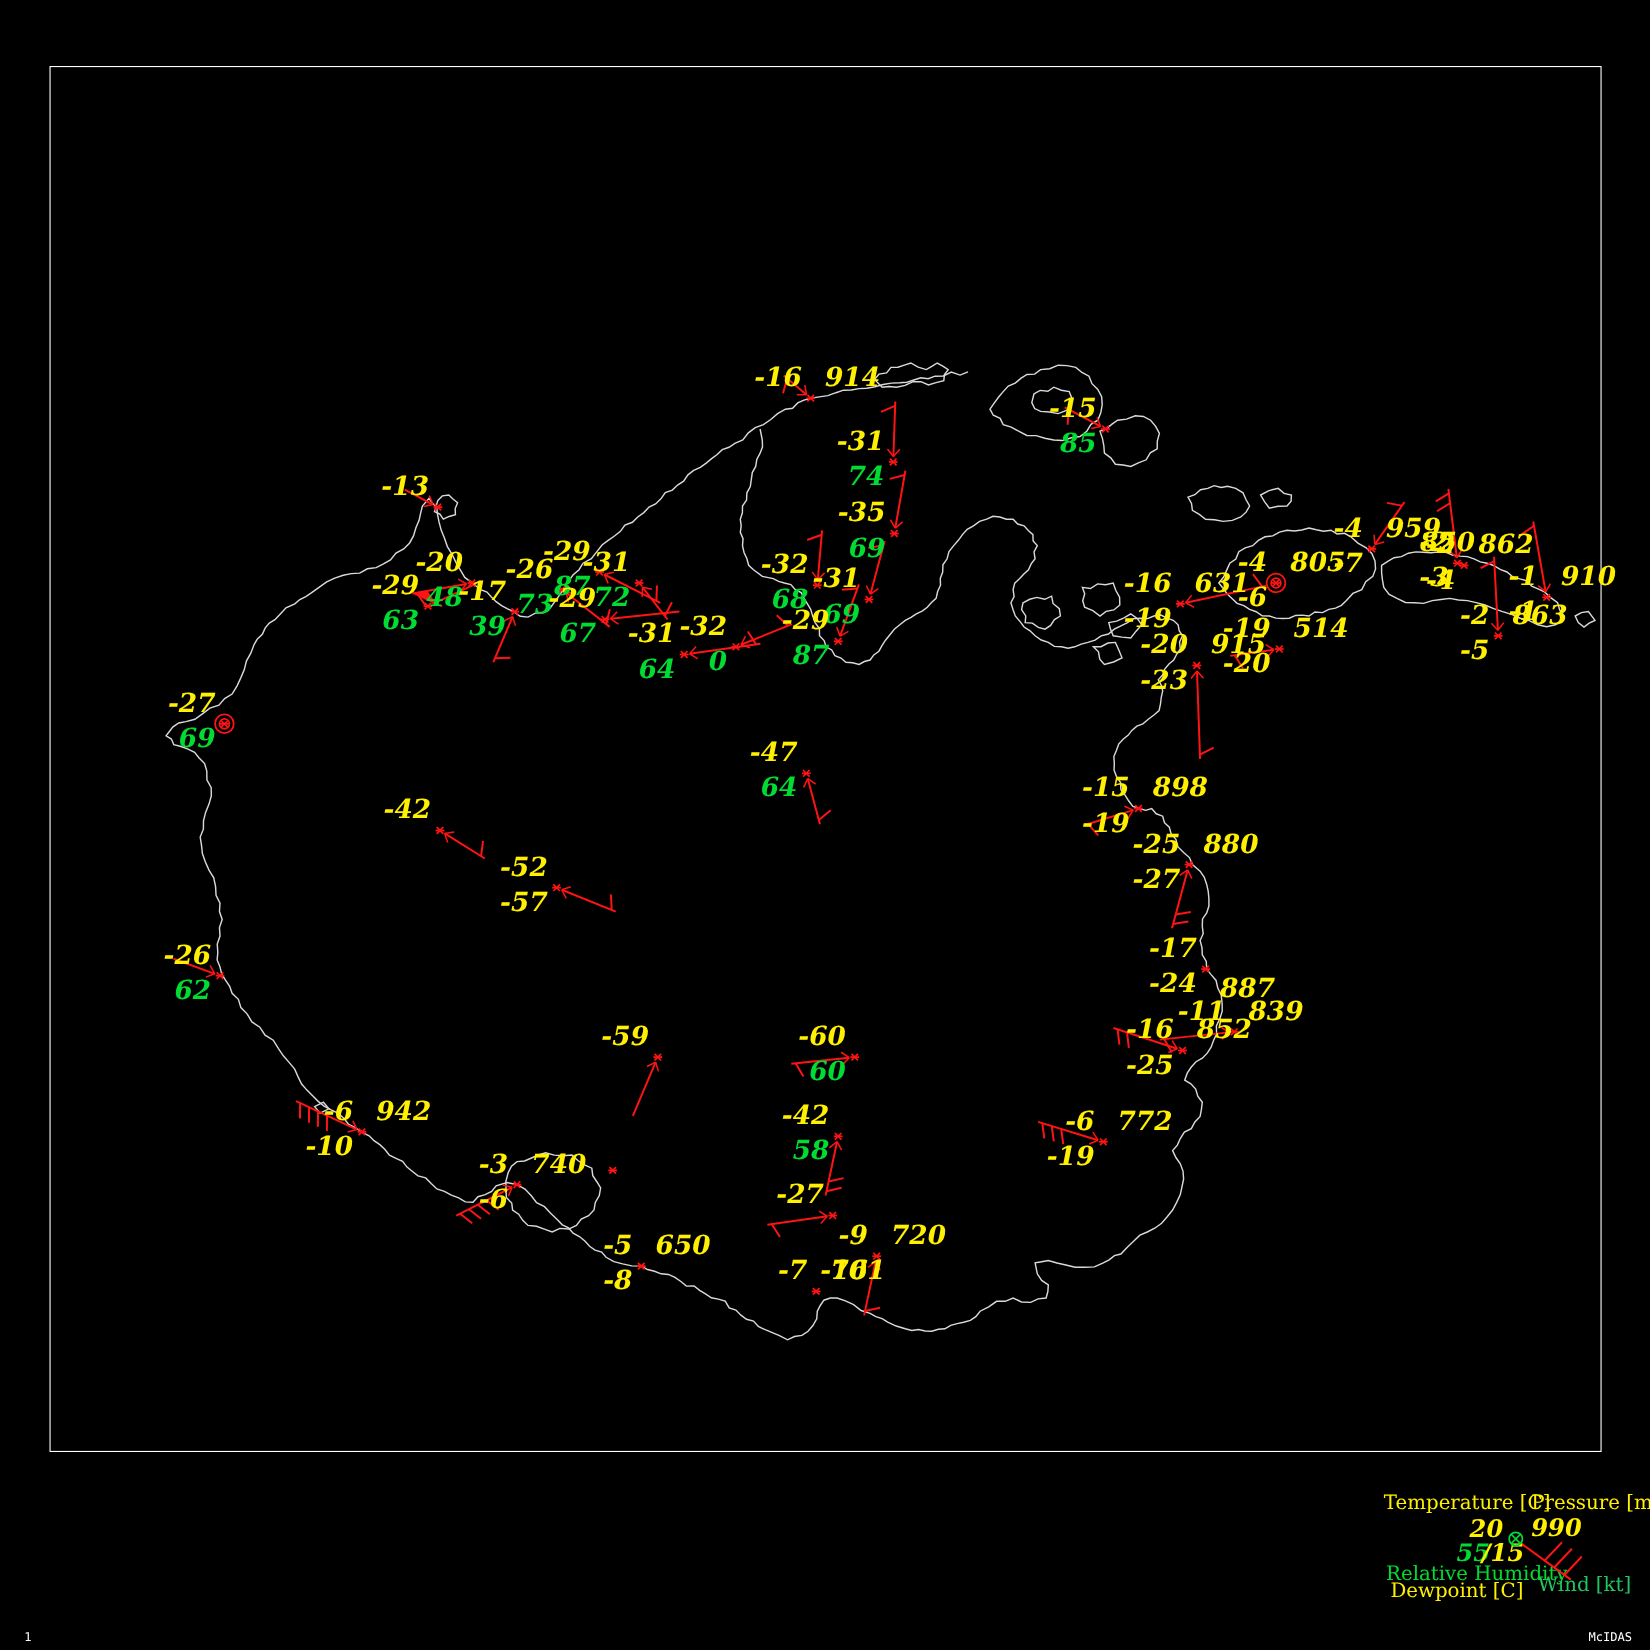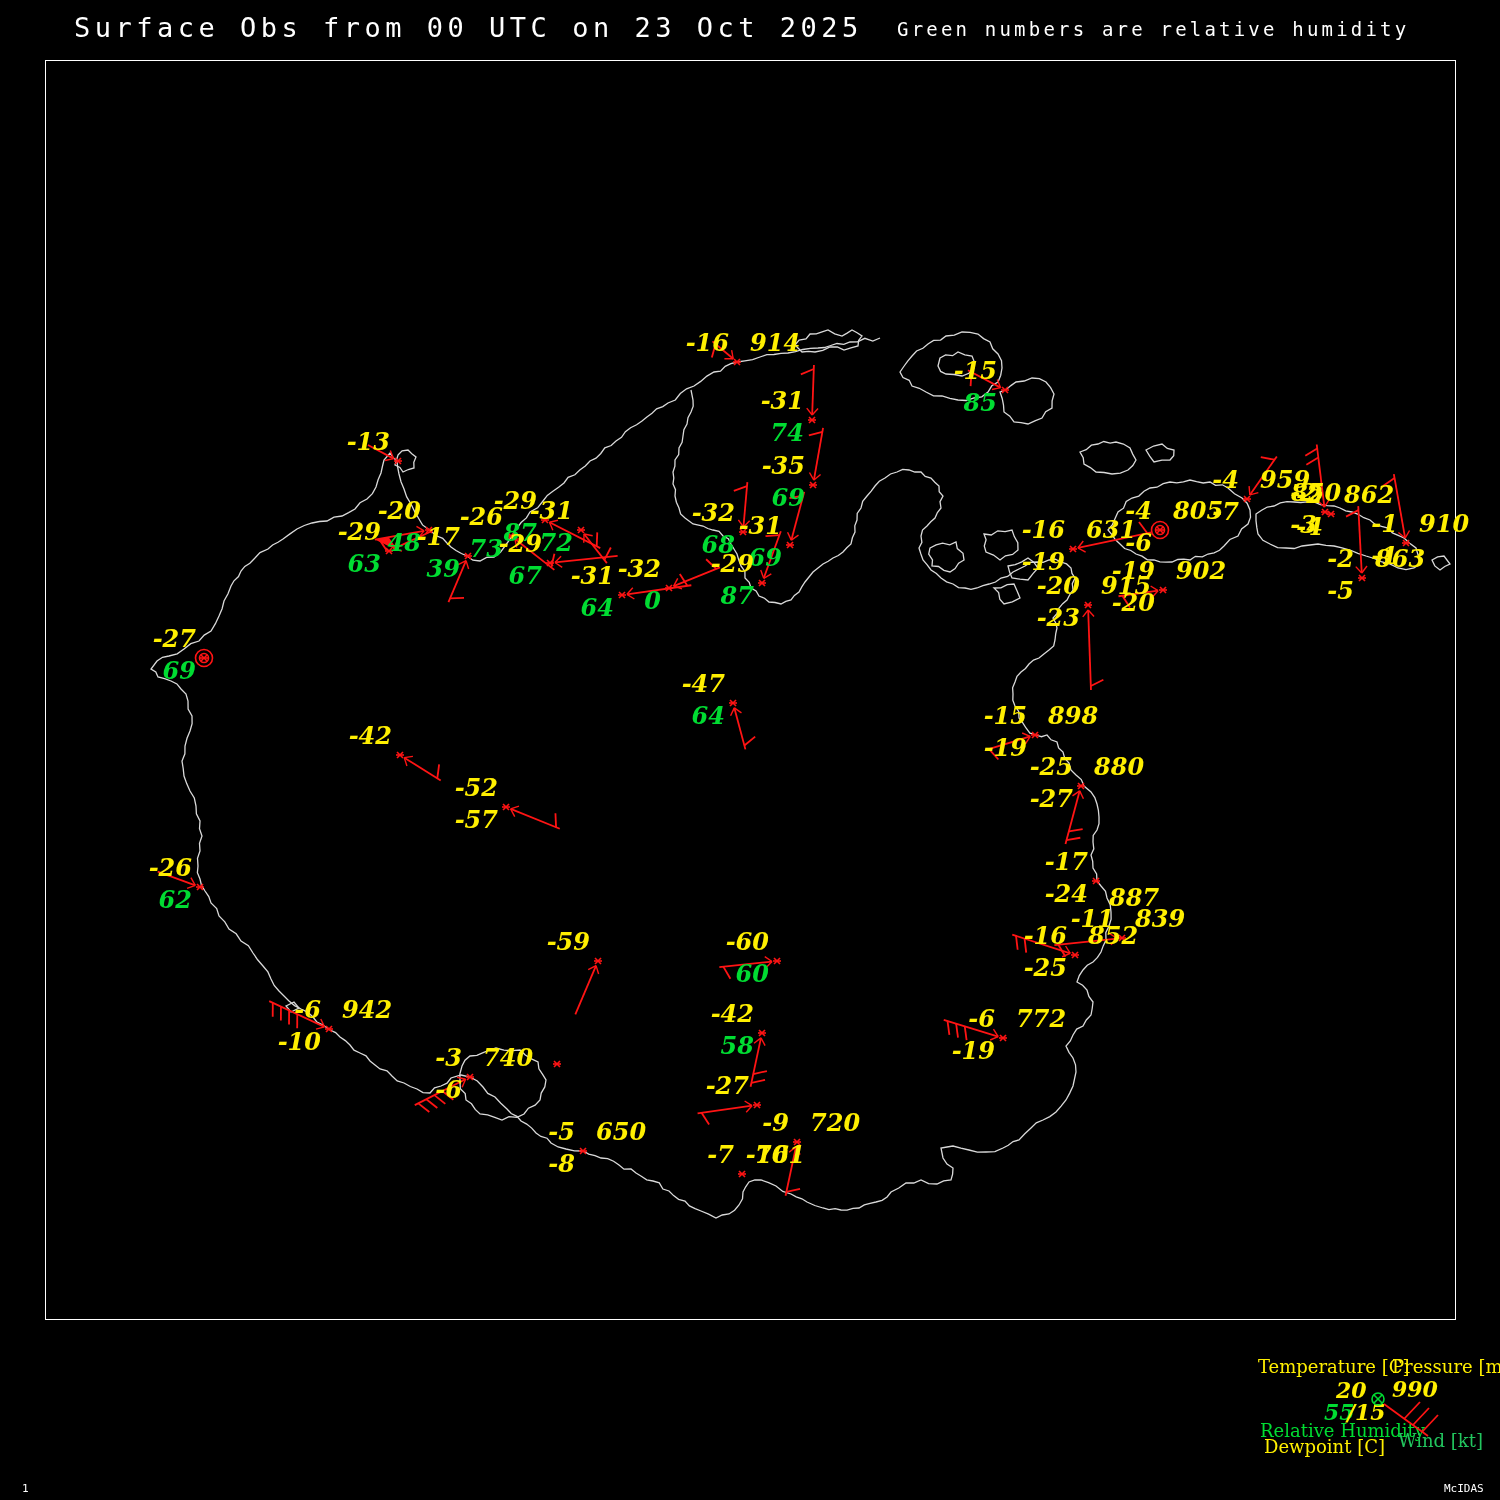--- a/index.html
+++ b/index.html
@@ -18,22 +18,20 @@
   .t-grn{color:#00dc32;}
   .t-red{color:#22c55e;}
   .ra{text-align:right;width:110px;}
   .legend-label{position:absolute;font:400 18px "DejaVu Serif","Liberation Serif",serif;white-space:pre;}
   .corner{position:absolute;color:#fff;font:400 11px "DejaVu Sans Mono",monospace;}
 </style>
 </head>
 <body>
 
 <div id="canvas">
-  <div id="map-title">Surface Obs from 00 UTC on 23 Oct 2025</div>
-  <div id="map-subtitle">Green numbers are relative humidity</div>
   <div id="map-frame"></div>
 
   <svg id="coast-svg" class="layer" width="1500" height="1500">
       <path d="M880.0 338.0L872.8 341.0L864.8 338.3L857.6 341.8L850.0 342.0L843.8 344.3L837.0 343.5L830.8 345.5L824.5 347.5L818.0 348.0L810.3 348.3L802.8 349.5L795.5 351.6L788.0 353.0L780.9 353.3L773.9 354.5L766.8 354.7L760.0 357.0L752.6 359.7L744.8 360.8L737.0 362.0L730.9 363.7L725.2 366.3L720.5 371.1L714.0 372.0L706.9 376.1L700.7 381.4L694.0 386.0L686.6 388.8L680.3 393.5L675.3 400.0L668.0 403.0L662.8 406.6L656.6 408.8L652.0 413.2L646.9 416.9L642.0 421.0L636.6 424.8L630.6 427.7L625.4 431.7L621.5 437.4L616.0 441.0L611.2 445.5L604.8 447.9L600.8 453.5L596.0 458.1L590.0 461.0L585.3 466.0L579.8 470.0L574.9 474.8L568.1 477.3L564.0 483.0L558.6 487.3L552.9 491.3L547.3 495.4L543.0 501.0L537.6 507.8L530.0 512.0L526.4 517.9L521.1 522.5L517.0 528.0L513.0 534.0L509.3 540.2L505.0 546.0L500.4 552.4L494.0 557.0L486.6 557.4L480.0 561.0L472.9 560.2L467.0 556.0L461.4 553.5L456.0 550.5L451.0 547.0L446.7 542.8L442.7 538.3L437.0 536.0L432.5 532.5L428.0 529.0L422.5 524.9L419.0 519.0L414.7 511.7L411.0 504.0L406.7 496.9L404.0 489.0L401.0 481.7L399.0 474.0L397.7 467.5L397.0 461.0L393.0 457.4L390.0 453.0L384.0 460.0L382.4 466.5L381.0 473.0L378.1 479.8L376.0 487.0L372.4 493.6L367.0 499.0L360.0 502.8L355.0 509.0L348.6 512.6L342.0 516.0L334.0 517.1L327.0 521.0L319.4 521.5L312.0 523.0L304.3 525.5L297.0 529.0L290.0 533.9L283.0 539.0L278.0 542.3L272.6 545.0L268.0 549.0L260.0 552.6L254.0 559.0L249.9 563.3L244.8 566.4L241.0 571.0L238.5 576.6L234.0 580.8L231.0 586.0L228.0 593.8L224.0 601.0L222.1 608.7L219.0 616.0L215.4 623.7L211.0 631.0L204.2 635.1L199.0 641.0L190.8 643.7L184.0 649.0L177.2 653.9L169.0 656.0L162.5 657.3L157.0 661.0L151.0 669.0L155.8 671.9L158.0 677.0L164.6 678.6L171.0 681.0L176.9 683.9L181.0 689.0L186.0 694.1L188.0 701.0L188.1 709.0L192.0 716.0L192.1 723.6L190.0 731.0L187.0 738.3L185.0 746.0L184.9 753.8L182.0 761.0L183.2 768.5L184.0 776.0L186.7 783.6L190.0 791.0L194.3 798.0L196.0 806.0L196.4 813.9L200.0 821.0L199.5 828.7L202.0 836.0L199.5 843.3L200.0 851.0L197.5 858.3L198.0 866.0L197.4 872.7L200.0 879.0L201.5 885.4L205.0 891.0L208.8 896.6L211.0 903.0L216.7 908.5L219.0 916.0L224.8 921.9L229.0 929.0L236.2 933.8L241.0 941.0L248.4 945.6L253.0 953.0L257.6 959.8L263.0 966.0L267.9 971.9L271.0 979.0L274.2 985.5L279.0 991.0L284.0 996.0L289.0 1001.0L294.6 1005.6L301.0 1009.0L307.6 1012.1L313.0 1017.0L317.0 1022.2L323.0 1025.0L330.0 1030.0L335.6 1032.6L340.0 1037.0L345.3 1040.6L350.0 1045.0L354.0 1050.2L360.0 1053.0L366.0 1055.8L370.0 1061.0L375.0 1065.0L380.0 1069.0L387.0 1070.8L392.0 1076.0L397.2 1080.9L404.0 1083.0L410.3 1086.5L417.0 1089.0L423.0 1092.6L430.0 1093.0L434.5 1087.9L441.0 1086.0L447.0 1083.2L451.0 1078.0L461.0 1075.0L470.0 1077.0L477.3 1081.0L483.0 1087.0L487.8 1093.4L495.0 1097.0L500.8 1103.2L507.0 1109.0L511.2 1113.5L516.9 1116.3L521.0 1121.0L526.7 1124.1L531.7 1128.1L536.0 1133.0L540.9 1136.5L547.0 1138.2L551.0 1143.0L558.1 1147.0L566.0 1149.0L574.4 1150.8L583.0 1151.0L588.7 1154.1L595.0 1155.7L601.0 1158.0L607.7 1158.6L613.6 1161.2L619.0 1165.0L624.0 1169.2L631.0 1169.0L636.0 1173.0L641.3 1176.3L646.7 1179.8L653.0 1181.0L659.3 1182.8L662.9 1189.0L669.0 1191.0L673.6 1195.6L678.6 1199.3L685.0 1201.0L689.4 1205.9L695.1 1208.6L701.0 1211.0L708.6 1214.2L716.0 1218.0L722.2 1215.0L729.0 1214.0L734.6 1210.2L739.0 1205.0L742.5 1198.9L743.0 1192.0L745.7 1186.8L749.0 1182.0L754.8 1180.0L761.0 1180.0L768.6 1182.6L776.0 1186.0L782.8 1191.4L791.0 1194.0L796.2 1196.9L801.9 1198.8L807.0 1202.0L814.8 1205.5L823.0 1208.0L828.9 1209.6L835.1 1208.7L841.0 1210.0L847.1 1210.2L853.0 1208.4L859.0 1208.0L864.3 1204.9L870.1 1203.3L876.0 1202.0L882.1 1200.3L887.1 1197.0L891.0 1192.0L898.8 1188.0L906.0 1183.0L913.8 1183.0L921.0 1180.0L928.6 1183.6L937.0 1184.0L943.7 1180.8L951.0 1180.0L952.6 1174.1L953.0 1168.0L947.0 1164.0L943.0 1158.0L941.0 1148.0L947.0 1147.0L953.0 1146.0L960.9 1148.2L969.0 1150.0L977.4 1152.1L986.0 1152.0L994.9 1151.7L1003.0 1148.0L1008.3 1145.3L1013.1 1141.5L1019.0 1140.0L1024.8 1133.8L1031.0 1128.0L1036.3 1122.9L1043.0 1120.0L1049.8 1116.6L1056.0 1112.0L1061.1 1106.1L1066.0 1100.0L1069.7 1093.1L1073.0 1086.0L1074.5 1079.0L1076.0 1072.0L1075.5 1064.8L1073.0 1058.0L1069.0 1052.3L1066.0 1046.0L1070.3 1041.0L1073.0 1035.0L1076.7 1029.1L1083.0 1026.0L1086.3 1020.0L1091.0 1015.0L1092.2 1008.5L1093.0 1002.0L1088.9 996.5L1087.0 990.0L1082.6 985.3L1077.0 982.0L1079.3 975.6L1083.0 970.0L1087.3 965.2L1093.0 962.0L1097.5 957.4L1101.0 952.0L1103.2 945.9L1106.0 940.0L1105.8 932.6L1109.0 926.0L1111.1 919.2L1111.0 912.0L1110.2 904.6L1107.0 898.0L1105.5 891.3L1101.0 886.0L1097.0 881.0L1096.6 874.0L1093.0 868.0L1092.7 861.4L1091.0 855.0L1093.8 848.8L1093.0 842.0L1093.2 835.4L1097.0 830.0L1099.0 823.7L1099.0 817.0L1098.4 810.4L1097.0 804.0L1094.8 797.6L1091.0 792.0L1084.0 786.0L1081.3 779.6L1076.0 775.0L1070.9 769.9L1069.0 763.0L1064.7 758.2L1063.0 752.0L1058.6 747.9L1057.0 742.0L1051.1 739.8L1047.0 735.0L1041.5 736.7L1036.0 735.0L1029.9 733.1L1026.0 728.0L1022.8 722.8L1019.0 718.0L1018.7 711.4L1015.0 706.0L1012.8 700.2L1013.0 694.0L1012.6 687.8L1015.0 682.0L1017.0 676.4L1021.0 672.0L1025.5 668.5L1029.0 664.0L1033.5 660.1L1039.0 658.0L1043.9 653.9L1049.0 650.0L1053.7 646.0L1055.0 640.0L1055.7 633.9L1057.0 628.0L1055.6 622.7L1053.0 618.0L1056.9 613.6L1059.0 608.0L1062.7 603.7L1067.0 600.0L1069.7 594.8L1073.0 590.0L1072.3 583.7L1075.0 578.0L1072.0 573.4L1071.0 568.0L1066.6 563.9L1061.0 562.0L1055.3 559.1L1049.0 560.0L1043.2 562.4L1037.0 562.0L1030.5 562.4L1025.0 566.0L1019.0 569.0L1013.0 572.0L1007.7 576.4L1001.0 578.0L995.5 582.0L989.0 584.0L982.9 585.6L977.0 588.0L971.0 589.3L965.0 588.0L958.5 587.6L953.0 584.0L946.6 581.8L941.0 578.0L936.4 573.5L931.0 570.0L927.2 564.9L923.0 560.0L920.9 554.0L919.0 548.0L921.9 542.3L921.0 536.0L922.5 530.1L927.0 526.0L930.8 521.8L935.0 518.0L937.4 512.6L941.0 508.0L940.0 501.7L943.0 496.0L939.2 491.7L939.0 486.0L934.8 482.2L931.0 478.0L925.2 476.4L921.0 472.0L914.8 472.0L909.0 470.0L902.7 469.3L897.0 472.0L890.5 474.0L885.0 478.0L879.3 481.2L875.0 486.0L871.2 491.2L867.0 496.0L862.7 501.4L861.0 508.0L857.2 513.4L857.0 520.0L854.8 525.8L855.0 532.0L852.4 537.8L851.0 544.0L846.8 547.8L843.0 552.0L838.3 555.5L833.0 558.0L828.2 561.3L823.0 564.0L818.0 568.0L813.0 572.0L809.0 577.0L805.0 582.0L801.8 586.9L799.0 592.0L794.4 595.4L791.0 600.0L785.8 601.4L781.0 604.0L775.1 602.5L769.0 602.0L764.5 598.2L759.0 596.0L756.1 590.9L751.0 588.0L749.2 582.3L745.0 578.0L744.9 571.4L741.0 566.0L738.8 560.1L737.0 554.0L734.0 549.0L731.0 544.0L728.3 538.7L723.0 536.0L719.0 531.4L713.0 530.0L707.8 528.5L703.0 526.0L693.0 524.0L685.0 518.0L680.6 513.9L679.0 508.0L676.4 502.2L675.0 496.0L675.5 489.7L673.0 484.0L673.8 478.0L673.0 472.0L674.9 466.2L675.0 460.0L678.7 454.6L679.0 448.0L682.1 442.4L683.0 436.0L683.9 429.6L687.0 424.0L688.0 417.7L691.0 412.0L693.2 406.2L693.0 400.0L691.0 390.0" stroke="#d9d9d9" stroke-width="1.3" fill="none"></path>
       <path d="M795.0 345.0L799.1 340.1L806.0 339.0L810.0 334.0L816.3 333.8L822.1 331.9L828.0 330.0L834.7 333.8L842.0 336.0L847.1 333.1L852.0 330.0L857.1 332.8L862.0 336.0L858.6 340.4L858.0 346.0L850.9 347.8L844.0 350.0L837.3 347.0L830.0 347.0L822.8 350.4L815.0 352.0L808.5 351.3L802.0 352.0Z" stroke="#d9d9d9" stroke-width="1.3" fill="none"></path>
       <path d="M900.0 372.0L903.8 366.5L907.7 361.1L912.0 356.0L916.6 351.0L922.9 348.3L928.0 344.0L933.6 340.4L940.6 340.1L946.0 336.0L954.3 335.2L962.0 332.0L970.1 332.4L978.0 334.0L983.6 338.6L990.0 342.0L992.7 348.8L998.0 354.0L1001.5 360.6L1002.0 368.0L1000.7 375.2L998.0 382.0L991.8 385.8L988.0 392.0L981.8 396.8L974.0 398.0L966.2 400.5L958.0 400.0L949.9 398.4L942.0 396.0L933.5 395.9L926.0 392.0L919.3 388.3L912.0 386.0L909.2 380.3L903.0 377.5Z" stroke="#d9d9d9" stroke-width="1.3" fill="none"></path>
       <path d="M940.0 358.0L945.6 354.9L952.6 355.7L958.0 352.0L964.8 354.8L972.0 356.0L974.3 361.8L974.0 368.0L968.9 373.3L962.0 376.0L954.1 374.5L946.0 374.0L940.6 371.4L938.0 366.0Z" stroke="#d9d9d9" stroke-width="1.3" fill="none"></path>
       <path d="M1000.0 392.0L1006.0 389.7L1010.9 385.6L1016.0 382.0L1024.2 381.0L1032.0 378.0L1039.4 378.6L1046.0 382.0L1050.6 387.6L1054.0 394.0L1052.1 400.9L1052.0 408.0L1045.7 411.7L1042.0 418.0L1034.9 420.8L1028.0 424.0L1021.0 422.7L1014.0 422.0L1009.8 416.2L1004.0 412.0L1003.5 405.2L1002.2 398.5Z" stroke="#d9d9d9" stroke-width="1.3" fill="none"></path>
       <path d="M1080.0 452.0L1086.2 449.7L1091.4 445.2L1098.0 444.0L1103.8 441.5L1110.1 443.1L1116.0 442.0L1123.4 444.0L1130.0 448.0L1132.7 454.1L1136.0 460.0L1132.8 465.6L1128.0 470.0L1120.3 473.1L1112.0 474.0L1104.1 472.5L1096.0 472.0L1090.3 467.6L1084.0 464.0L1083.2 457.6Z" stroke="#d9d9d9" stroke-width="1.3" fill="none"></path>
       <path d="M1146.0 450.0L1153.6 446.0L1162.0 444.0L1167.3 448.5L1174.0 450.0L1173.7 455.7L1170.0 460.0L1161.9 460.2L1154.0 462.0L1149.7 456.2Z" stroke="#d9d9d9" stroke-width="1.3" fill="none"></path>
@@ -509,21 +507,21 @@
       <div class="num t-yel ra" style="left: 1213px; top: 483px;">-2</div>
       <div class="num t-yel" style="left: 1344px; top: 483px;">862</div>
       <div class="num t-yel ra" style="left: 1213px; top: 515px;">-4</div>
       <div class="num t-yel ra" style="left: 1288px; top: 512px;">-1</div>
       <div class="num t-yel" style="left: 1419px; top: 512px;">910</div>
       <div class="num t-yel ra" style="left: 1288px; top: 544px;">-1</div>
       <div class="num t-yel ra" style="left: 1244px; top: 547px;">-2</div>
       <div class="num t-yel" style="left: 1375px; top: 547px;">863</div>
       <div class="num t-yel ra" style="left: 1244px; top: 579px;">-5</div>
       <div class="num t-yel ra" style="left: 1045px; top: 559px;">-19</div>
-      <div class="num t-yel" style="left: 1176px; top: 559px;">902</div>
+      <div class="num t-yel" style="left: 1176px; top: 559px;">514</div>
       <div class="num t-yel ra" style="left: 1045px; top: 591px;">-20</div>
       <div class="num t-yel ra" style="left: 970px; top: 574px;">-20</div>
       <div class="num t-yel" style="left: 1101px; top: 574px;">915</div>
       <div class="num t-yel ra" style="left: 970px; top: 606px;">-23</div>
       <div class="num t-yel ra" style="left: 917px; top: 704px;">-15</div>
       <div class="num t-yel" style="left: 1048px; top: 704px;">898</div>
       <div class="num t-yel ra" style="left: 917px; top: 736px;">-19</div>
       <div class="num t-yel ra" style="left: 963px; top: 755px;">-25</div>
       <div class="num t-yel" style="left: 1094px; top: 755px;">880</div>
       <div class="num t-yel ra" style="left: 963px; top: 787px;">-27</div>

